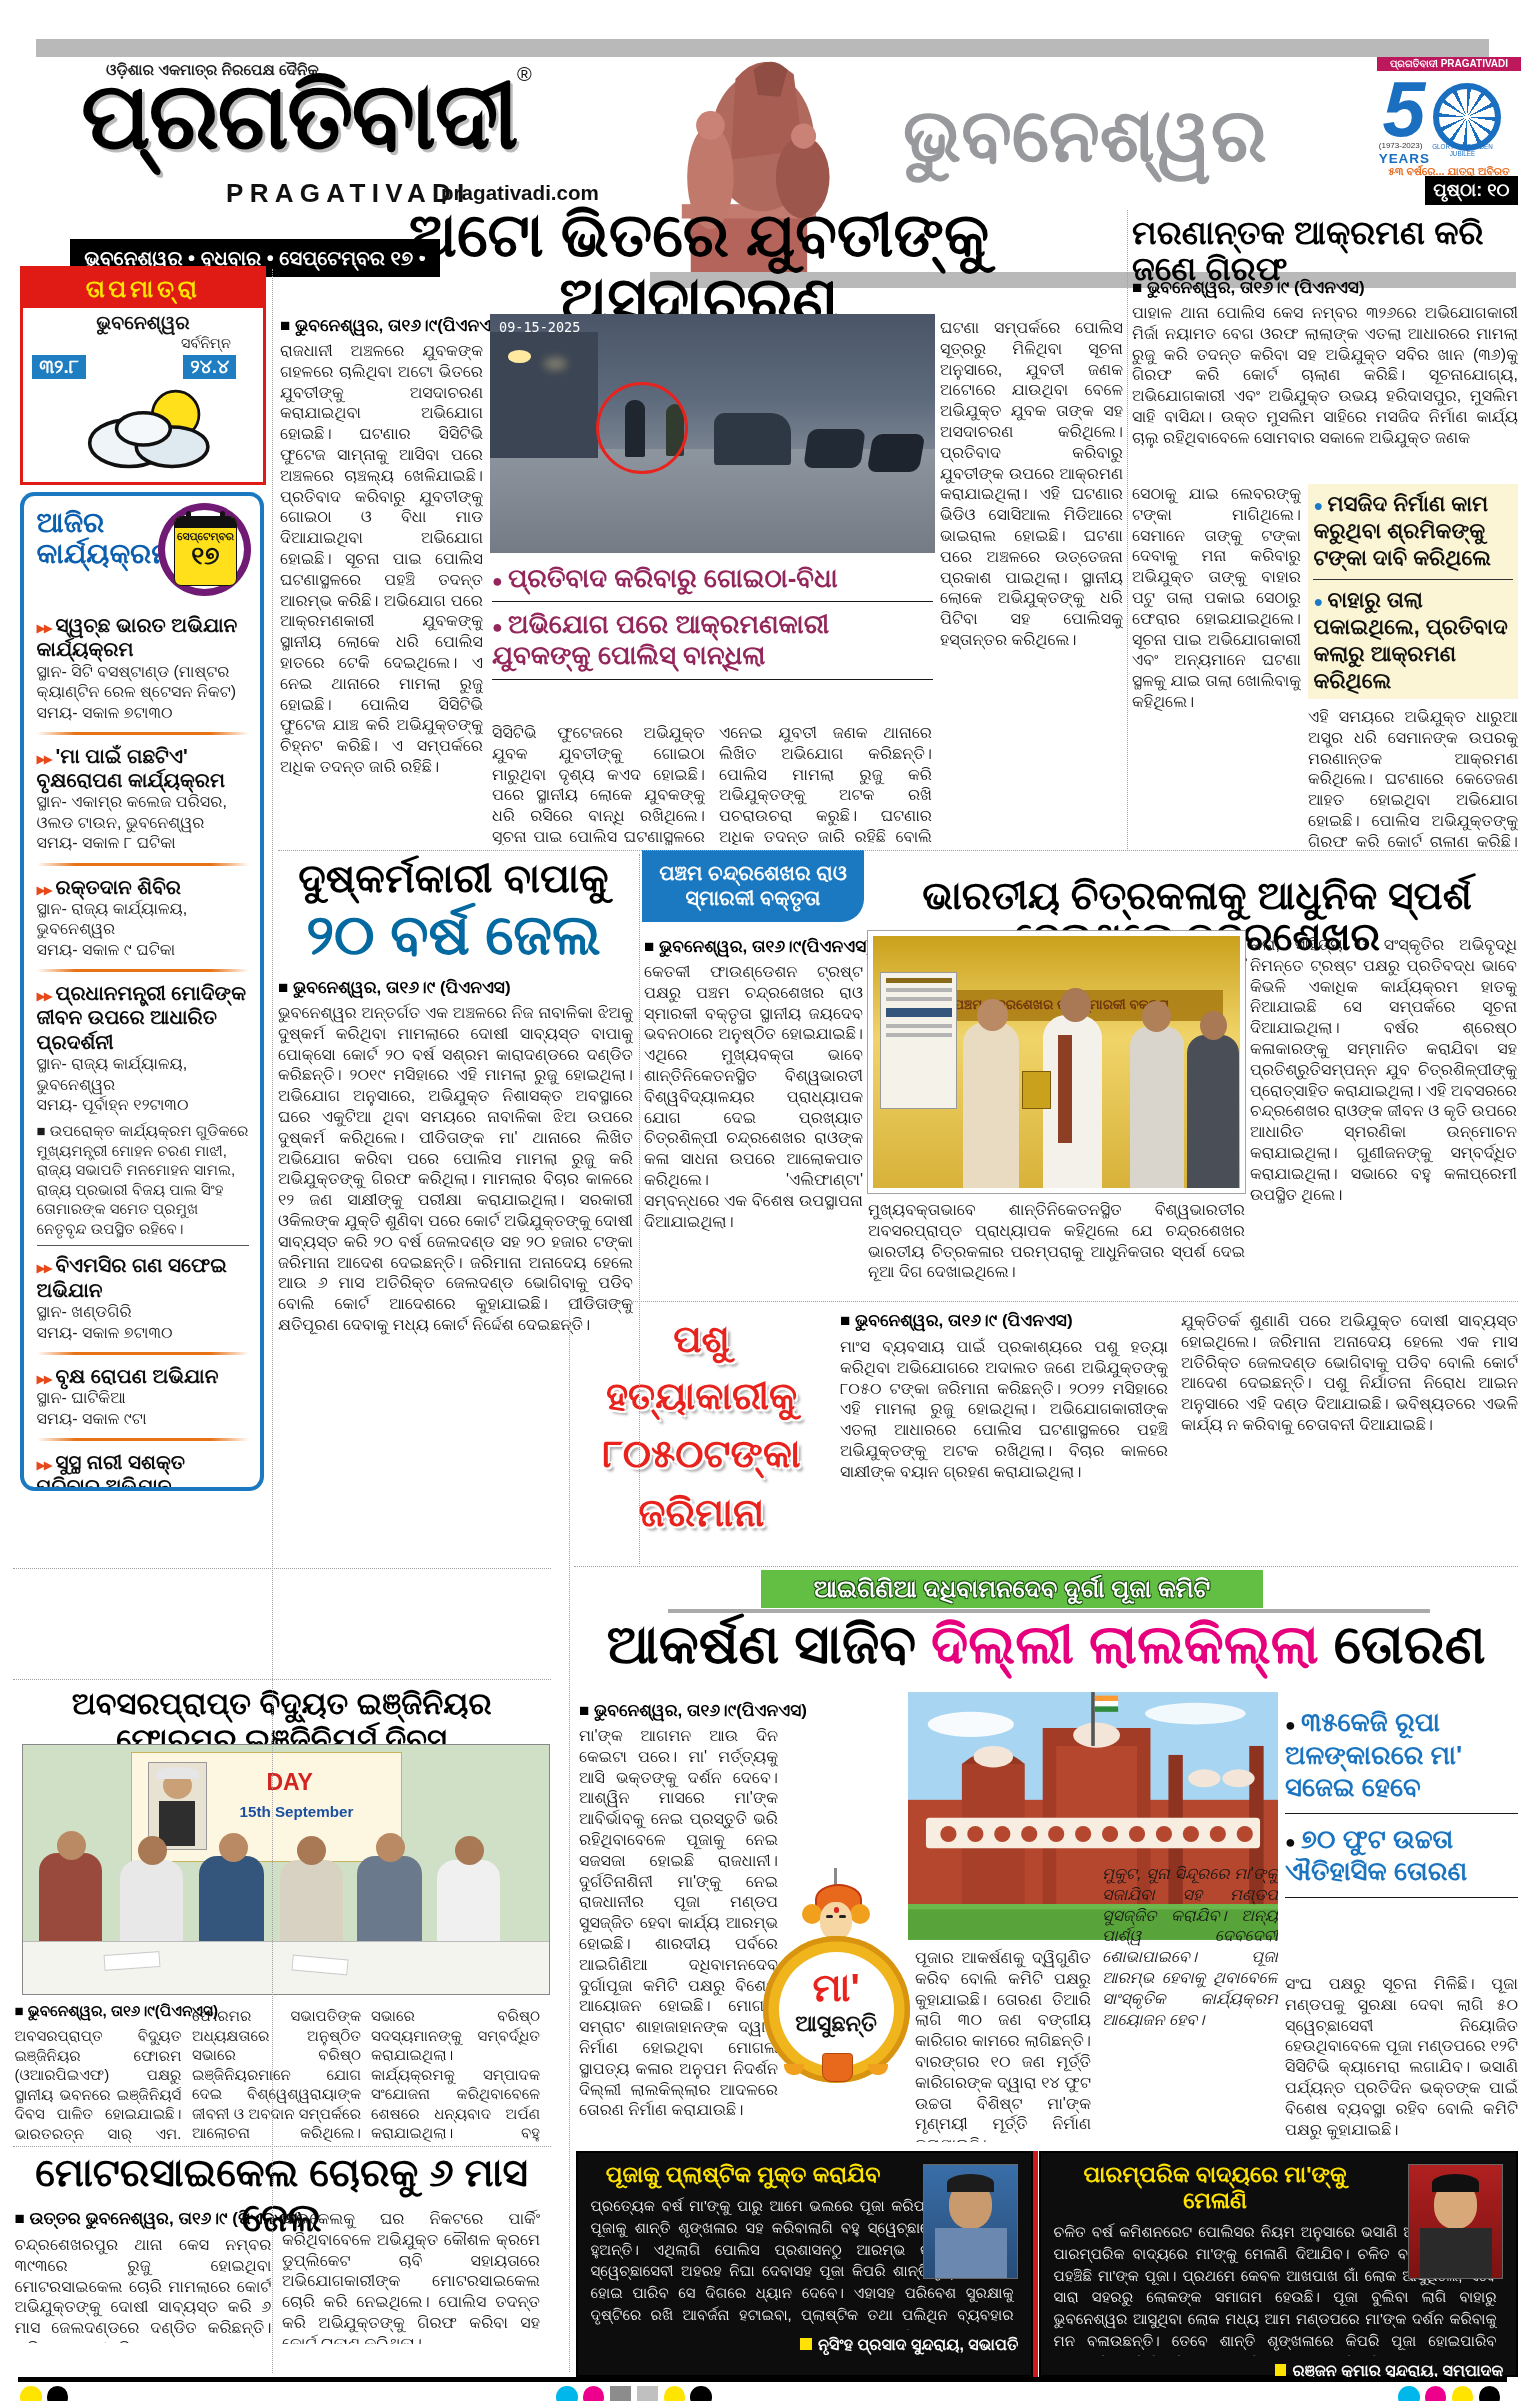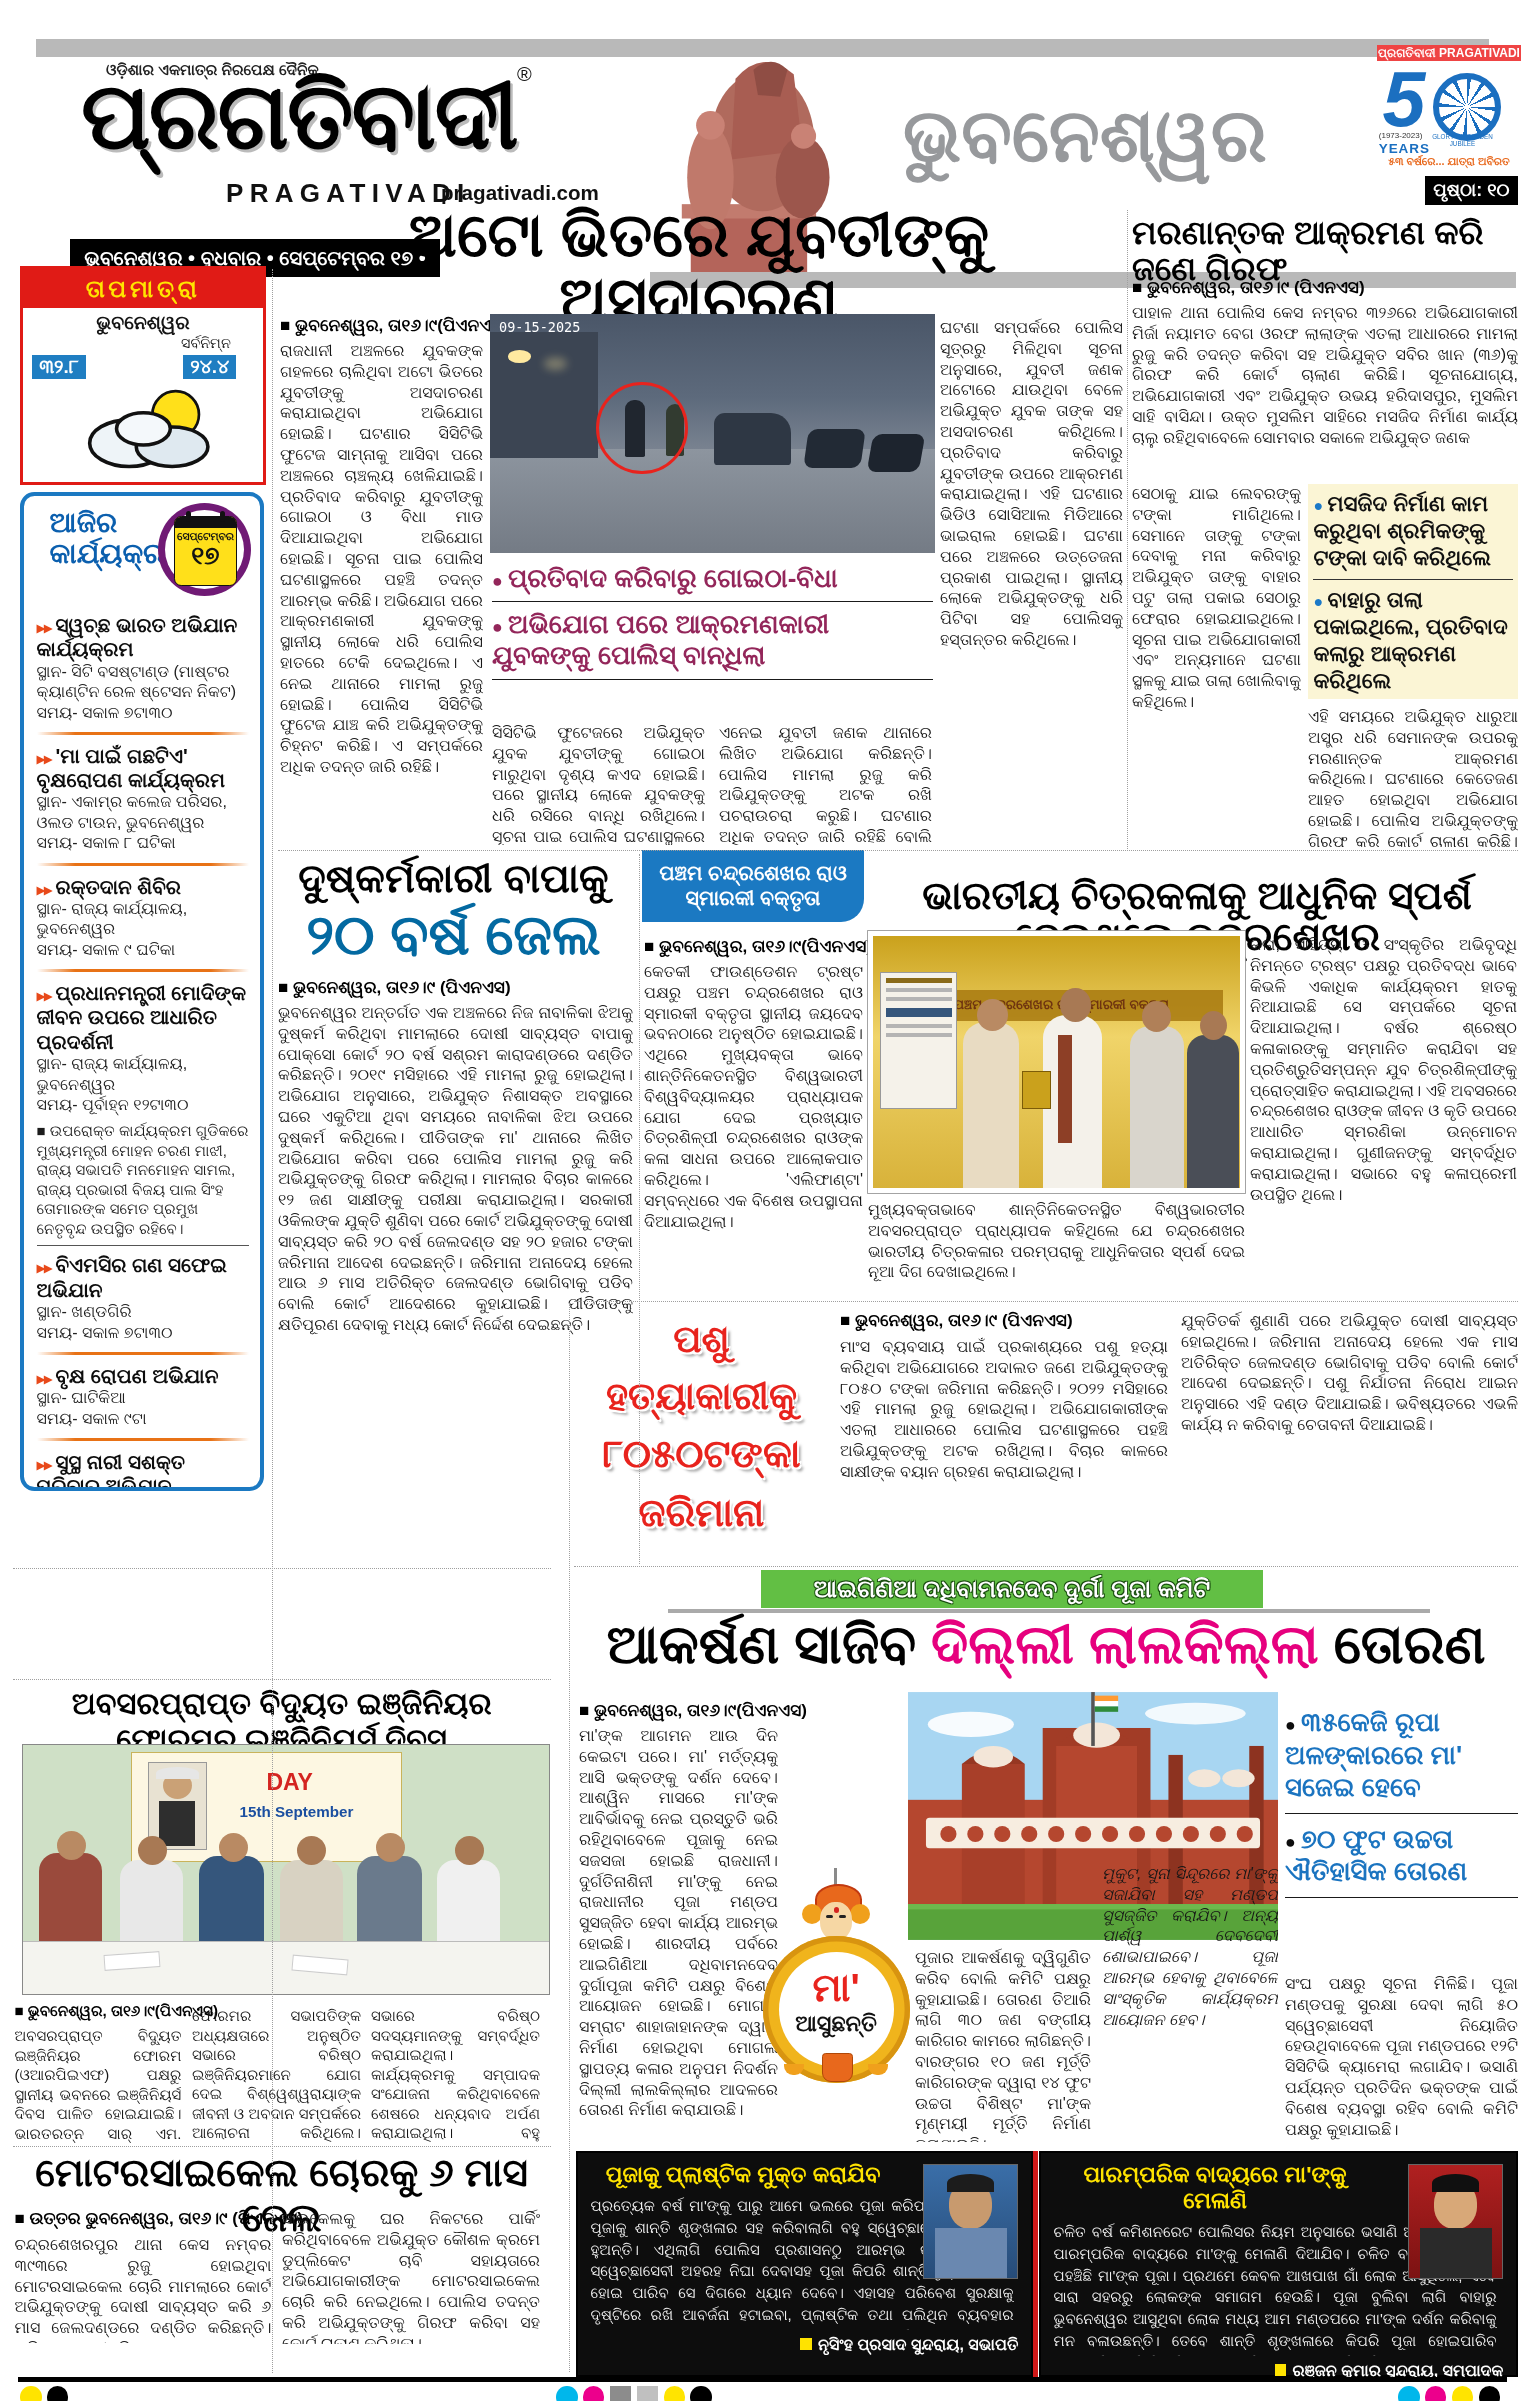--- a/index.html
+++ b/index.html
@@ -53,21 +53,21 @@
       <circle cx="92" cy="92" r="16" fill="#c98275"></circle>
       <ellipse cx="195" cy="150" rx="30" ry="46" fill="#9c564c"></ellipse>
       <circle cx="196" cy="104" r="14" fill="#c98275"></circle>
       <path d="M140 30 Q160 12 178 30 L170 60 L145 58 Z" fill="#8f4d44"></path>
     </svg>
   </div>
 
   <div class="abs" style="left:852px;top:93px;width:466px;text-align:center;font-size:74px;font-weight:700;color:#97999c;">ଭୁବନେଶ୍ୱର</div>
 
   <div class="abs" style="left:1377px;top:45px;width:144px;height:135px;">
-    <div style="background:#ef4444;color:#fff;text-align:center;font-size:12px;font-weight:700;padding:0.9px 0;">
+    <div style="background:#be185d;color:#fff;text-align:center;font-size:10px;font-weight:700;padding:0.9px 0;margin-top:12px;">
       <span>ପ୍ରଗତିବାଦୀ</span> <span>PRAGATIVADI</span>
     </div>
     <div style="position:relative;height:94px;">
       <span style="position:absolute;left:5.4px;top:0;font-size:77px;font-weight:900;color:#1b6fc0;font-style:italic;line-height:1;">5</span>
       <span style="position:absolute;left:56px;top:12.6px;width:56px;height:56px;border:6.3px solid #1b6fc0;border-radius:50%;background:
         repeating-conic-gradient(#1b6fc0 0 8deg,#fff 8deg 30deg);"></span>
       <span style="position:absolute;left:1.8px;top:70px;font-size:8px;color:#333;">(1973-2023)</span>
       <span style="position:absolute;left:1.8px;top:80px;font-size:13.5px;font-weight:900;color:#1b6fc0;letter-spacing:0.9px;">YEARS</span>
       <span style="position:absolute;left:54px;top:72px;font-size:6.3px;color:#1b6fc0;width:63px;text-align:center;">GLORY OF GOLDEN JUBILEE</span>
     </div>
@@ -93,21 +93,21 @@
         <circle cx="112" cy="34" r="26" fill="#ffe01a" stroke="#111" stroke-width="3"></circle>
         <ellipse cx="60" cy="66" rx="44" ry="26" fill="#eef4f8" stroke="#111" stroke-width="4"></ellipse>
         <ellipse cx="108" cy="70" rx="40" ry="22" fill="#dfe9f0" stroke="#111" stroke-width="4"></ellipse>
         <ellipse cx="76" cy="50" rx="30" ry="18" fill="#f4f8fb" stroke="#111" stroke-width="4"></ellipse>
       </svg>
     </div>
   </div>
 
   <div class="abs" style="left:20px;top:492px;width:244px;height:999px;border:4.5px solid #1b79c2;border-radius:14.4px;background:#fff;padding:10.8px 10.8px 0 12.6px;box-sizing:border-box;overflow:hidden;">
     <div style="position:relative;height:106px;">
-      <div style="font-size:28px;font-weight:800;color:#0b5fae;line-height:1.12;margin-left:13px;">
+      <div style="font-size:28px;font-weight:800;color:#0b5fae;line-height:1.12;">
         <div>ଆଜିର</div>
         <div>କାର୍ଯ୍ୟକ୍ରମ</div>
       </div>
       <div class="abs" style="right:-1.8px;top:-3.6px;width:93px;height:93px;border-radius:50%;background:#701a75;">
         <div style="position:absolute;left:7.2px;top:7.2px;width:79px;height:79px;border-radius:50%;background:#fff;"></div>
         <div style="position:absolute;left:16px;top:12.6px;width:61px;height:68px;background:#ffe01a;border-radius:7.2px;border:1.8px solid #111;">
           <div style="height:10.8px;background:#111;border-radius:5.4px 5.4px 0 0;position:relative;">
             <span style="position:absolute;left:10.8px;top:-5.4px;width:5.4px;height:10.8px;background:#111;border-radius:2.7px;"></span>
             <span style="position:absolute;right:10.8px;top:-5.4px;width:5.4px;height:10.8px;background:#111;border-radius:2.7px;"></span>
           </div>

